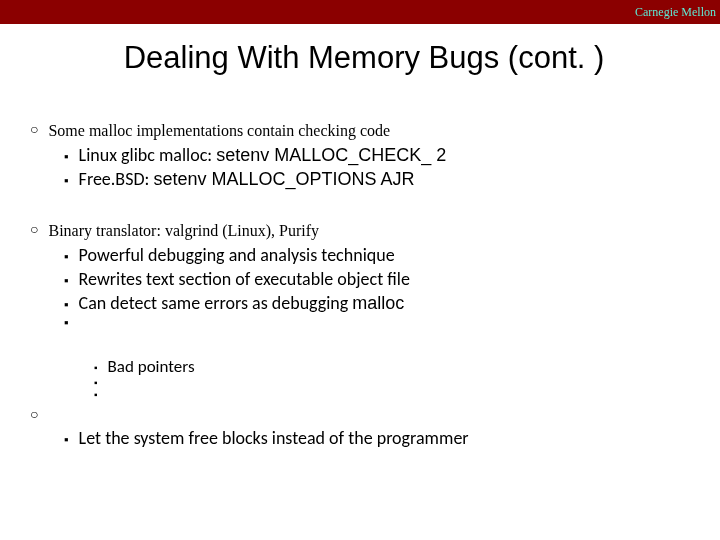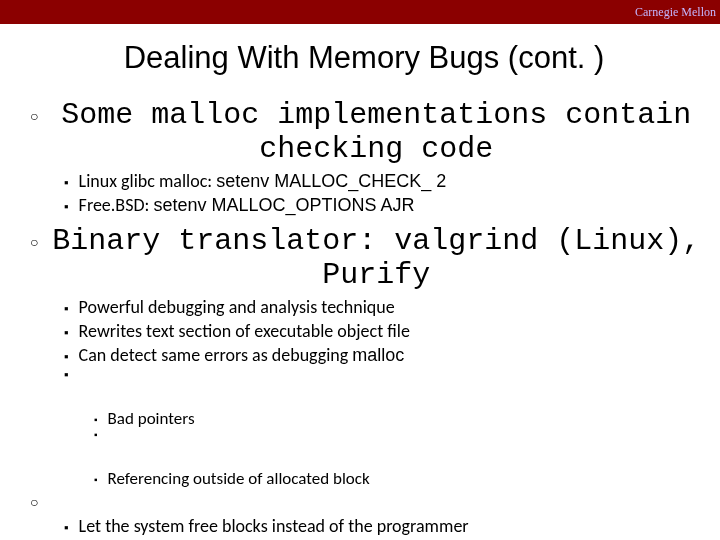--- a/index.html
+++ b/index.html
@@ -14,21 +14,21 @@
     position: absolute;
     top: 0; left: 0; right: 0;
     height: 24px;
     background: #8b0000;
     display: flex;
     align-items: center;
     justify-content: flex-end;
     padding-right: 4px;
   }
   .header-label {
-    color: #c4b5fd;
+    color: #5eead4;
     font-size: 12px;
     font-family: "Times New Roman", serif;
   }
   .slide-content {
     position: absolute;
     top: 40px; left: 24px; right: 16px; text-align: center;
   }
   .title {
     font-size: 31px;
     font-weight: normal;
@@ -48,22 +48,23 @@
     align-items: baseline;
     gap: 10px;
   }
   .l1-bullet {
     font-size: 14px;
     line-height: 1;
     position: relative;
     top: -2px;
   }
   .l1-text {
-    font-size: 30px;
-    font-family: Liberation Mono, monospace;
+    font-size: 16px;
+    font-family: Liberation Serif, serif;
+    margin-top: 24px;
   }
   ul.level2 {
     list-style: none;
     padding-left: 34px;
     margin-top: 4px;
     margin-bottom: 8px;
   }
   ul.level2 > li {
     margin-bottom: 2px;
   }
@@ -184,21 +185,20 @@
               </div>
             </li>
             <li>
               <div class="l3-row">
                 <span class="l3-bullet">▪</span>
               </div>
             </li>
             <li>
               <div class="l3-row">
                 <span class="l3-bullet">▪</span>
-                <span class="l3-text">Referencing outside of allocated block</span>
               </div>
             </li>
           </ul>
         </li>
       </ul>
     </li>
 
     <li>
       <div class="l1-row">
         <span class="l1-bullet">○</span>

